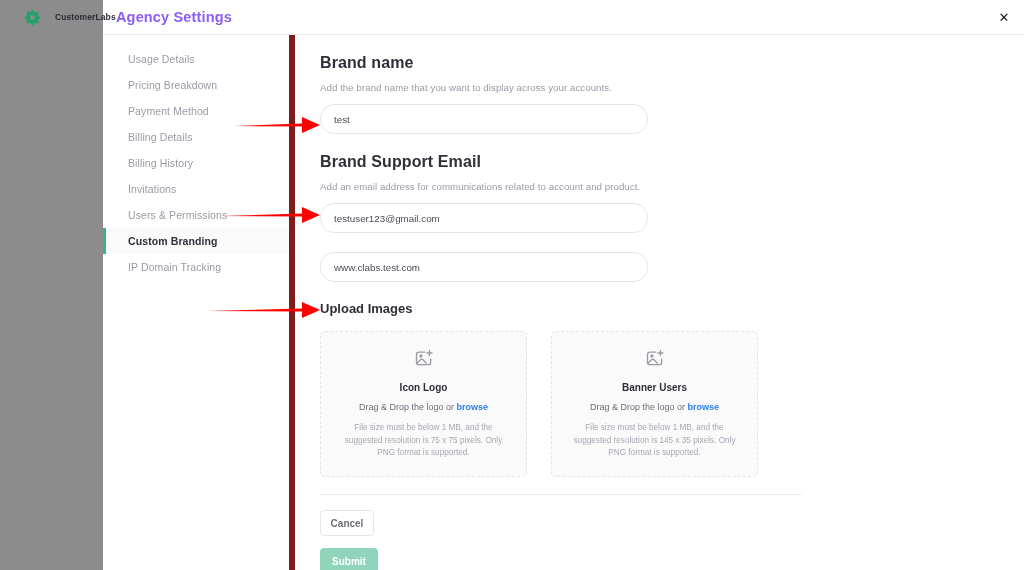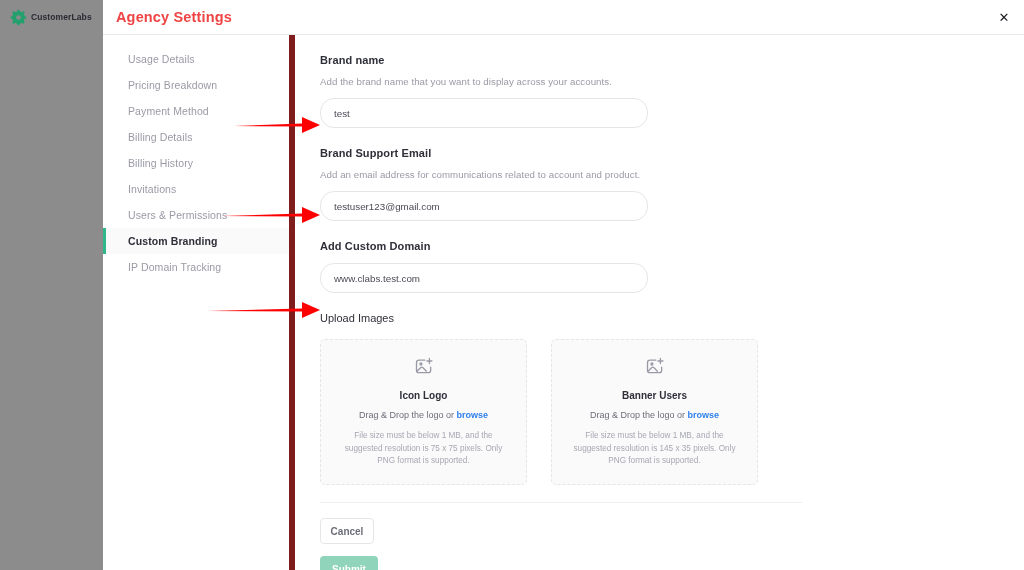--- a/index.html
+++ b/index.html
@@ -12,29 +12,29 @@
   #screen { position: relative; width: 1024px; height: 570px; background: #8c8c8c; }
 
   
   .topbar {
     position: absolute; left: 0; top: 0; width: 1024px; height: 35px;
     background: #ffffff; border-bottom: 1px solid #e9e9ec;
     display: flex; align-items: center;
   }
   .logo-zone {
     width: 103px; height: 35px; background: #8c8c8c;
-    display: flex; align-items: center; gap: 4px; padding-left: 10px;
+    display: flex; align-items: center; gap: 14px; padding-left: 24px;
   }
   .logo-mark { width: 17px; height: 17px; flex: 0 0 auto; }
   .logo-text {
     font-size: 8.5px; font-weight: bold; color: #2b2b35; letter-spacing: .1px;
     white-space: nowrap;
   }
   .modal-title {
-    font-size: 14.5px; font-weight: bold; color: #ef4444;
+    font-size: 14.5px; font-weight: bold; color: #8b5cf6;
     padding-left: 13px; letter-spacing: .15px;
   }
   .close-btn {
     position: absolute; right: 12px; top: 10px;
     width: 16px; height: 16px; line-height: 15px; text-align: center;
     font-size: 13px; color: #1d1d22; cursor: pointer; font-weight: 500;
   }
 
   
   .modal {
@@ -56,35 +56,35 @@
   .nav-item.active::before {
     content: ""; position: absolute; left: 0; top: 0;
     width: 2.5px; height: 26px; background: #2fb98a;
   }
 
   .content {
     position: absolute; left: 192px; top: 0; width: 729px; height: 535px;
     padding: 19px 24px 0 25px; overflow: hidden;
   }
   .field-label {
-    font-size: 11px; font-weight: bold; color: #2f2f3a; letter-spacing: .1px;
+    font-size: 16px; font-weight: bold; color: #2f2f3a; letter-spacing: .1px;
   }
   .field-help {
     font-size: 9.7px; color: #9a9aa6; margin-top: 10px; letter-spacing: .05px;
   }
   .text-input {
     margin-top: 11px; width: 328px; height: 30px;
     border: 1px solid #e6e6ea; border-radius: 14px; background: #fff;
     font-family: "Liberation Sans", sans-serif;
     font-size: 9.8px; color: #4a4a56; padding: 0 13px;
     display: flex; align-items: center; cursor: text;
   }
   .block { margin-bottom: 19px; }
 
-  .upload-title { font-size: 11px; font-weight: normal; color: #2f2f3a; }
+  .upload-title { font-size: 13px; font-weight: bold; color: #2f2f3a; }
   .cards { display: flex; gap: 24px; margin-top: 15px; }
   .card {
     width: 207px; height: 146px; background: #fafafb;
     border: 1px dashed #e4e4e9; border-radius: 5px;
     display: flex; flex-direction: column; align-items: center;
     justify-content: center; padding: 0 14px; cursor: pointer;
   }
   .card-icon { width: 20px; height: 20px; margin-bottom: 14px; }
   .card-name { font-size: 10px; font-weight: bold; color: #2f2f3a; }
   .card-drop { font-size: 9px; color: #6d6d7a; margin-top: 9px; }
@@ -177,21 +177,20 @@
         <div class="text-input" title="Brand name">test</div>
       </div>
 
       <div class="block">
         <div class="field-label">Brand Support Email</div>
         <div class="field-help">Add an email address for communications related to account and product.</div>
         <div class="text-input" title="Brand support email">testuser123@gmail.com</div>
       </div>
 
       <div class="block">
-        <div class="field-label">Add Custom Domain</div>
         <div class="text-input" title="foo.example.com">www.clabs.test.com</div>
       </div>
 
       <div>
         <div class="upload-title">Upload Images</div>
         <div class="cards">
 
           <div class="card">
             <svg class="card-icon" viewBox="0 0 24 24" fill="none" stroke="#9a9aa6" stroke-width="1.6" stroke-linecap="round" stroke-linejoin="round">
               <path d="M20 13.5V17a3 3 0 0 1-3 3H6a3 3 0 0 1-3-3V8a3 3 0 0 1 3-3h7"></path>

